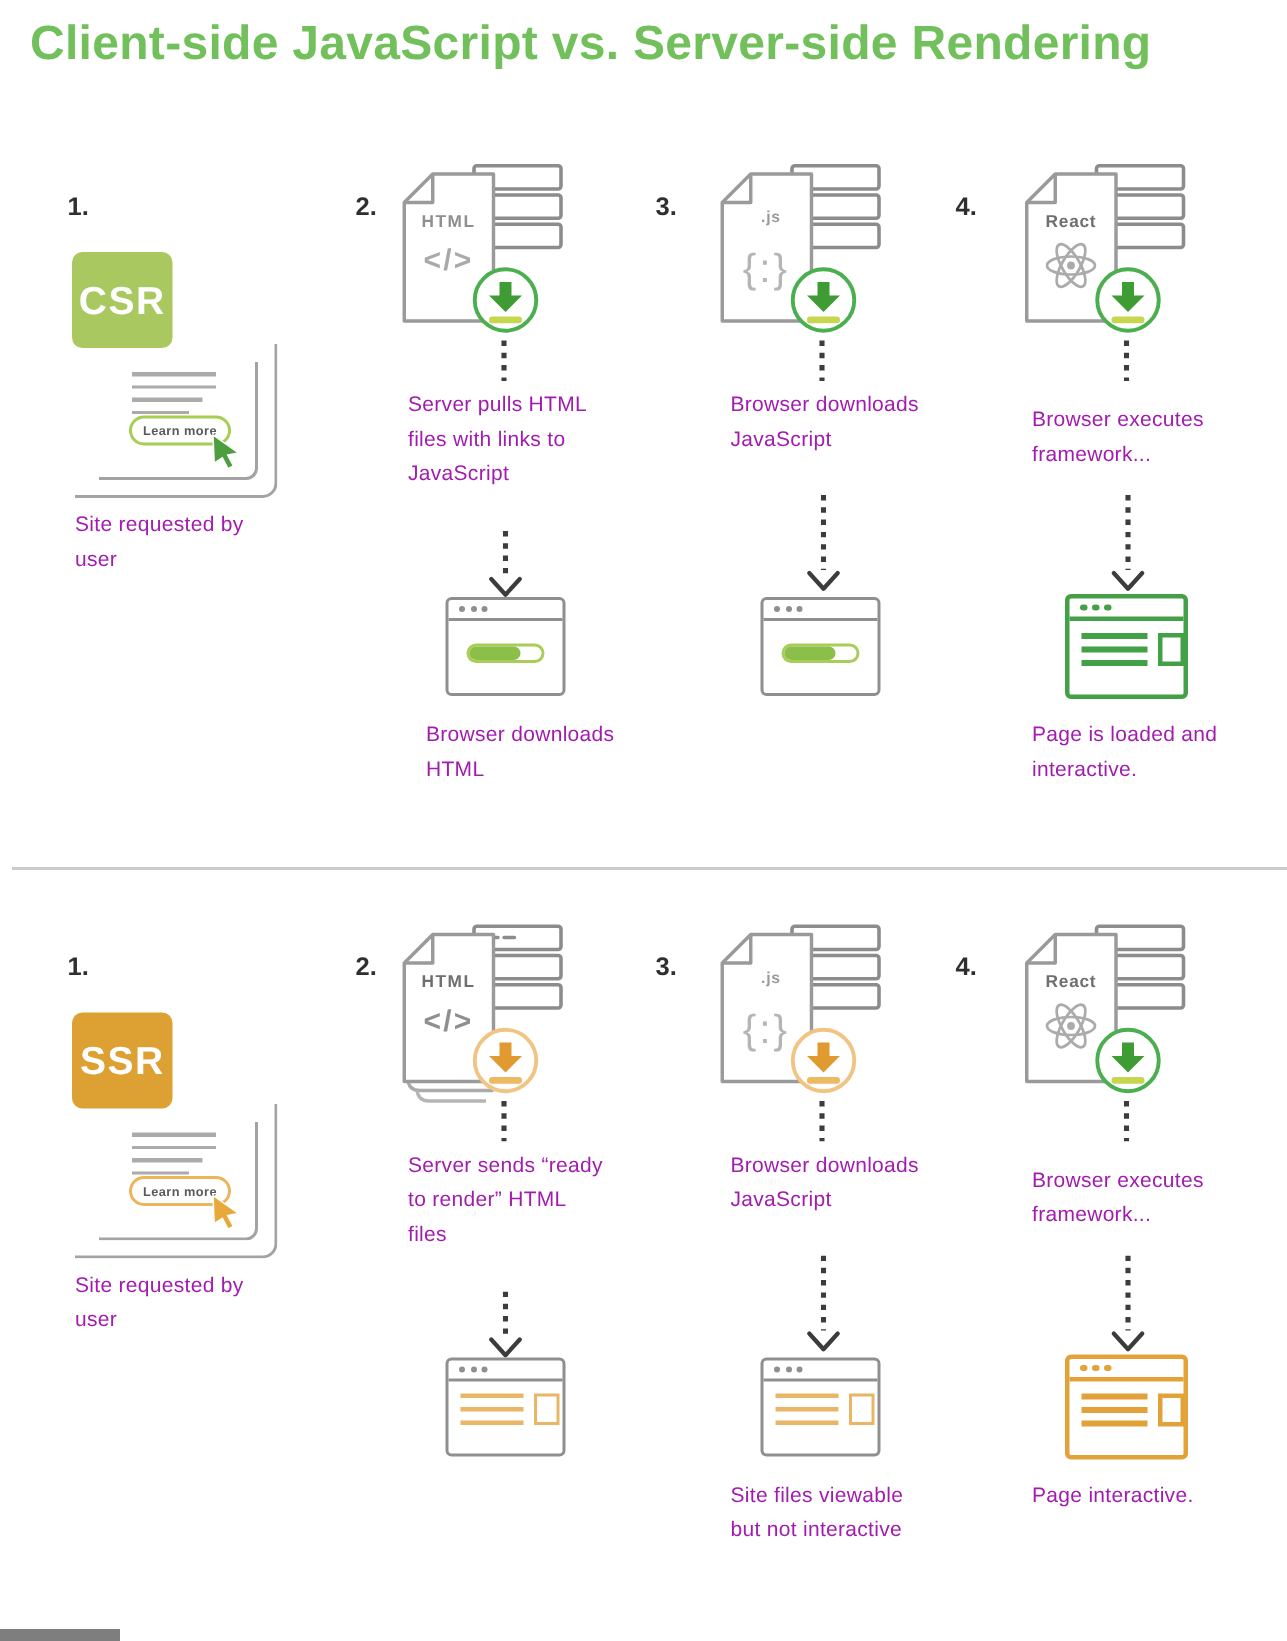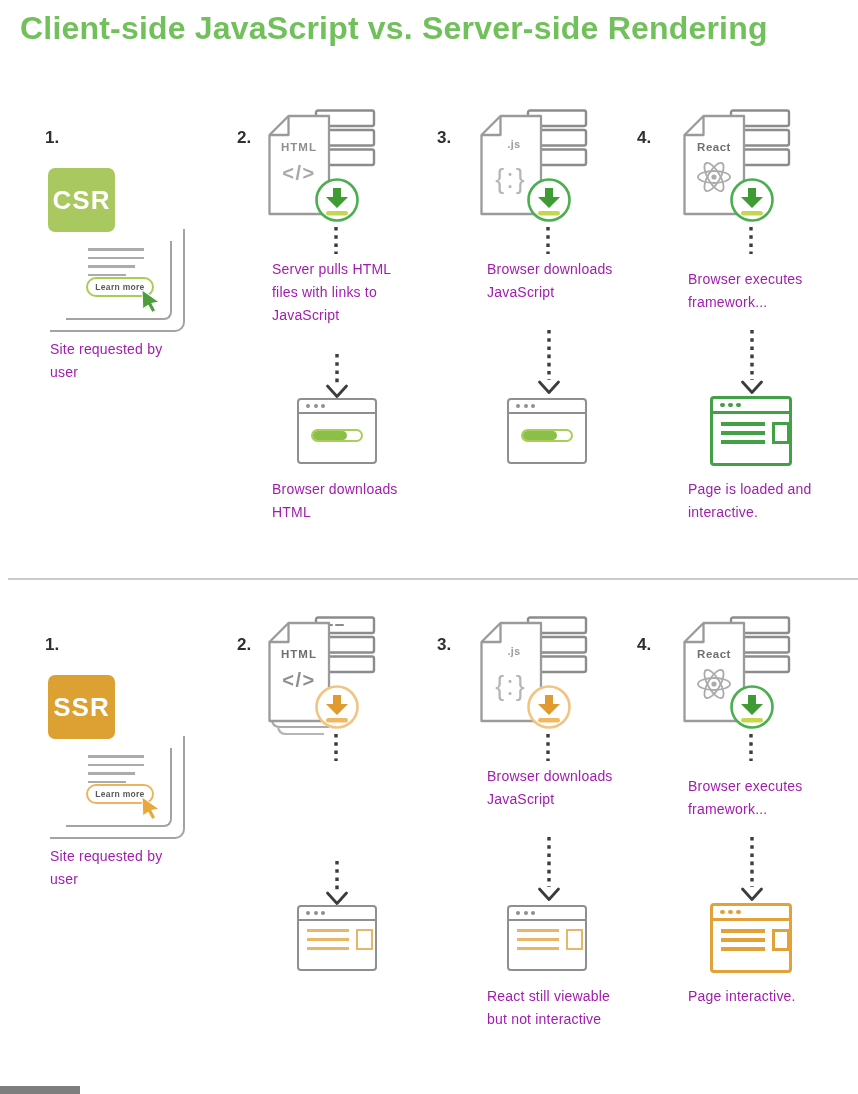--- a/index.html
+++ b/index.html
@@ -37,21 +37,21 @@
     font-size:8.5px; font-weight:700; color:#5A5A5A; letter-spacing:.3px; }
   .learn-pill.green { border-color:#A6CE53; } .learn-pill.orange { border-color:#EDB45C; }
   .cursor { position:absolute; left:90px; top:60px; }
 
   .caption { position:absolute; font-size:14px; line-height:23px; font-weight:400;
     color:#a21caf; letter-spacing:.2px; }
   .cap-step1 { left:50px; top:338px; width:115px; }
   .cap-mid2 { left:272px; top:258px; width:135px; }
   .cap-mid3 { left:487px; top:258px; width:135px; }
   .cap-mid4 { left:688px; top:268px; width:140px; }
-  .cap-end2 { left:272px; top:478px; width:135px; }
+  .cap-end2 { left:284px; top:478px; width:135px; }
   .cap-end3 { left:487px; top:478px; width:135px; }
   .cap-end4 { left:688px; top:478px; width:175px; }
 
   .cluster { position:absolute; }
   .cl2 { left:255px; top:108px; } .cl3 { left:467px; top:108px; } .cl4 { left:670px; top:108px; }
   .connector { position:absolute; }
 
   .win { position:absolute; width:80px; height:66px; background:#fff;
     border:2.4px solid #8F8F8F; border-radius:4px; }
   .w2 { left:297px; top:398px; } .w3 { left:507px; top:398px; }
@@ -277,20 +277,21 @@
       <text x="44" y="72" text-anchor="middle" font-size="20" font-weight="700" fill="#8F8F8F" letter-spacing="1.5">&lt;/&gt;</text>
       <g>
         <circle cx="82" cy="92" r="20.5" fill="#fff" stroke="#F2C483" stroke-width="2.6"></circle>
         <path d="M78 80 h8 v9 h7 l-11 11 -11 -11 h7 z" fill="#E09A2F"></path>
         <rect x="71" y="103" width="22" height="4.5" rx="2.2" fill="#EDBA62"></rect>
       </g>
     </svg>
     <svg class="connector" style="left:331px;top:226px" width="10" height="28">
       <line x1="5" y1="1" x2="5" y2="28" stroke="#3C3C3C" stroke-width="3.4" stroke-dasharray="3.6 4.6"></line>
     </svg>
+    <div class="caption cap-mid2">Server sends “ready to render” HTML files</div>
     <svg class="connector" style="left:324px;top:354px" width="26" height="46">
       <line x1="13" y1="0" x2="13" y2="30" stroke="#3C3C3C" stroke-width="3.4" stroke-dasharray="3.6 4.6"></line>
       <path d="M3.5 32 L13 42.5 L22.5 32" fill="none" stroke="#3C3C3C" stroke-width="2.8" stroke-linecap="round" stroke-linejoin="round"></path>
     </svg>
     <div class="win w2">
       <div class="win-bar">
           <i class="dot"></i>
           <i class="dot"></i>
           <i class="dot"></i>
         </div>
@@ -342,21 +343,21 @@
         </div>
       <div class="win-content">
         <div class="lines">
             <i></i>
             <i></i>
             <i></i>
           </div>
         <div class="sq"></div>
       </div>
     </div>
-    <div class="caption cap-end3">React still viewable but not interactive</div>
+    <div class="caption cap-end3">Site files viewable but not interactive</div>
 
     <div class="num num4">4.</div>
     <svg class="cluster cl4" width="128" height="126" viewBox="0 0 128 126">
       <g fill="#fff" stroke="#8C8C8C" stroke-width="2.4">
         <rect x="61" y="2.5" width="58" height="15.5" rx="2"></rect>
           <rect x="61" y="22" width="58" height="15.5" rx="2"></rect>
           <rect x="61" y="41.5" width="58" height="15.5" rx="2"></rect>
       </g>
       <g stroke="#8C8C8C" stroke-width="2.2" stroke-linecap="round">
         <line x1="66.5" y1="10.5" x2="73.5" y2="10.5"></line>

